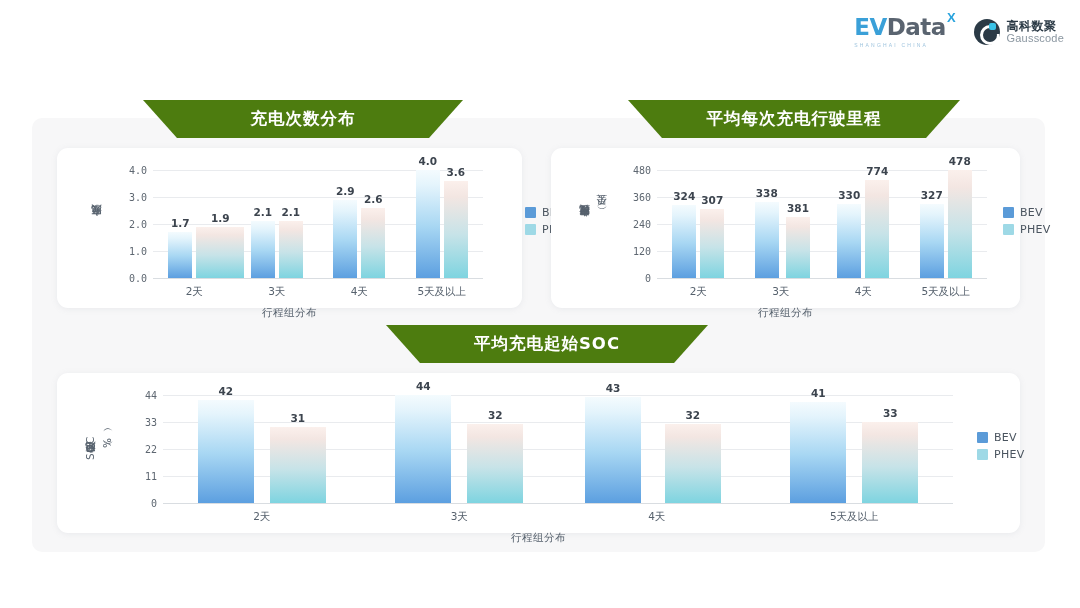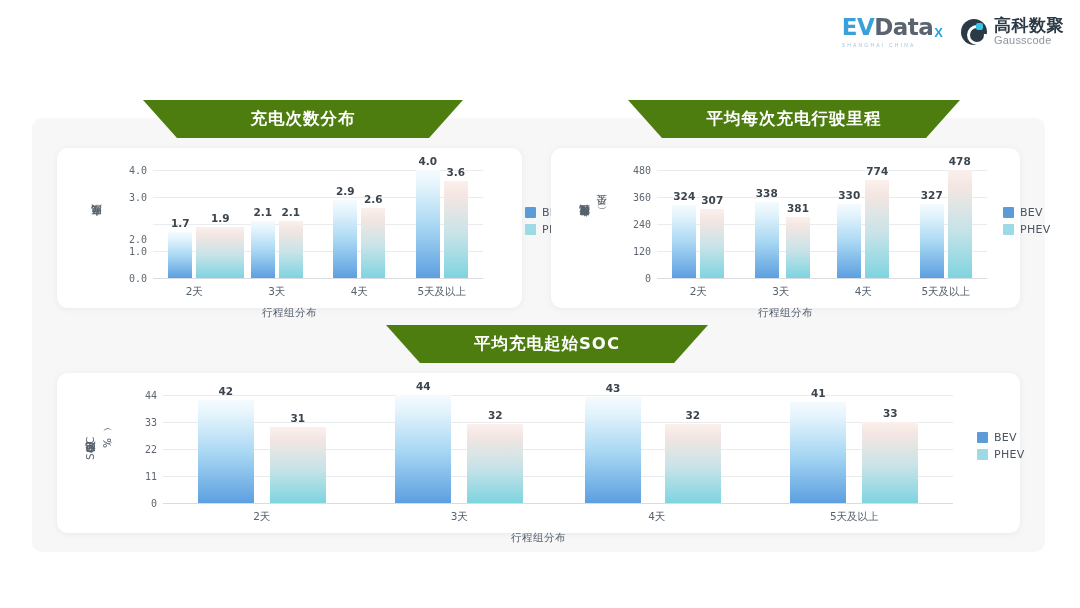--- a/index.html
+++ b/index.html
@@ -10,21 +10,21 @@
     overflow: hidden;
   }
   .page { position: relative; width: 1080px; height: 608px; background: #fff; }
 
   
   .logos {
     position: absolute; top: 16px; right: 16px;
     display: flex; align-items: center; gap: 18px;
   }
   .evdata { display: flex; flex-direction: column; align-items: flex-start; position: relative; }
-  .evdata-row { display: flex; align-items: flex-end; }
+  .evdata-row { display: flex; align-items: flex-start; }
   .evdata-word {
     font-family: "DejaVu Sans", sans-serif;
     font-size: 23px; font-weight: 700; letter-spacing: -0.5px;
     color: #1a7fc4; line-height: 1;
   }
   .evdata-word .lt { color: #3aa0d8; }
   .evdata-word .dk { color: #5a6470; }
   .evdata-x {
     font-size: 13px; font-weight: 700; color: #29a3dd;
     margin-left: 1px; margin-top: -5px; line-height: 1;
@@ -42,21 +42,21 @@
     content: ""; position: absolute; left: 6px; top: 6px;
     width: 14px; height: 14px; border-radius: 50%;
     background: #2b3a46; border: 3px solid #fff;
     clip-path: polygon(0 0, 55% 0, 55% 45%, 100% 45%, 100% 100%, 0 100%);
   }
   .gauss-mark::after {
     content: ""; position: absolute; right: 4px; top: 4px;
     width: 7px; height: 7px; border-radius: 2px; background: #3bc3e8;
   }
   .gauss-text { display: flex; flex-direction: column; line-height: 1.05; }
-  .gauss-cn { font-size: 17px; font-weight: 700; color: #2b3a46; letter-spacing: 0.5px; }
+  .gauss-cn { font-size: 12px; font-weight: 700; color: #2b3a46; letter-spacing: 0.5px; }
   .gauss-en { font-size: 11px; color: #8a96a0; letter-spacing: 0.2px; }
 
   
   .panel {
     position: absolute; left: 32px; top: 118px;
     width: 1013px; height: 434px;
     background: #f7f7f8; border-radius: 10px;
   }
 
   
@@ -188,21 +188,21 @@
 
   <div class="card" id="card-1">
     <div class="chart" id="chart-1">
         <div class="ylabel" style="left: 32px; top: 22px; height: 108px;">充电频次</div>
         <div class="plot" style="left: 96px; top: 22px; width: 330px; height: 108px;">
           <div class="gridline base" style="top: 108px;"></div>
           <div class="ytick" style="top: 108px;">0.0</div>
           <div class="gridline" style="top: 81px;"></div>
           <div class="ytick" style="top: 81px;">1.0</div>
           <div class="gridline" style="top: 54px;"></div>
-          <div class="ytick" style="top: 54px; margin-top: 15px;">2.0</div>
+          <div class="ytick" style="top: 54px;">2.0</div>
           <div class="gridline" style="top: 27px;"></div>
           <div class="ytick" style="top: 27px;">3.0</div>
           <div class="gridline" style="top: 0px;"></div>
           <div class="ytick" style="top: 0px;">4.0</div>
           <div class="bar bev" style="left: 15.25px; width: 24px; height: 45.9px;">
             <div class="bar-val">1.7</div>
           </div>
           <div class="bar phev" style="left: 43.25px; width: 24px; height: 51.3px; padding-left: 48px;">
             <div class="bar-val">1.9</div>
           </div>

